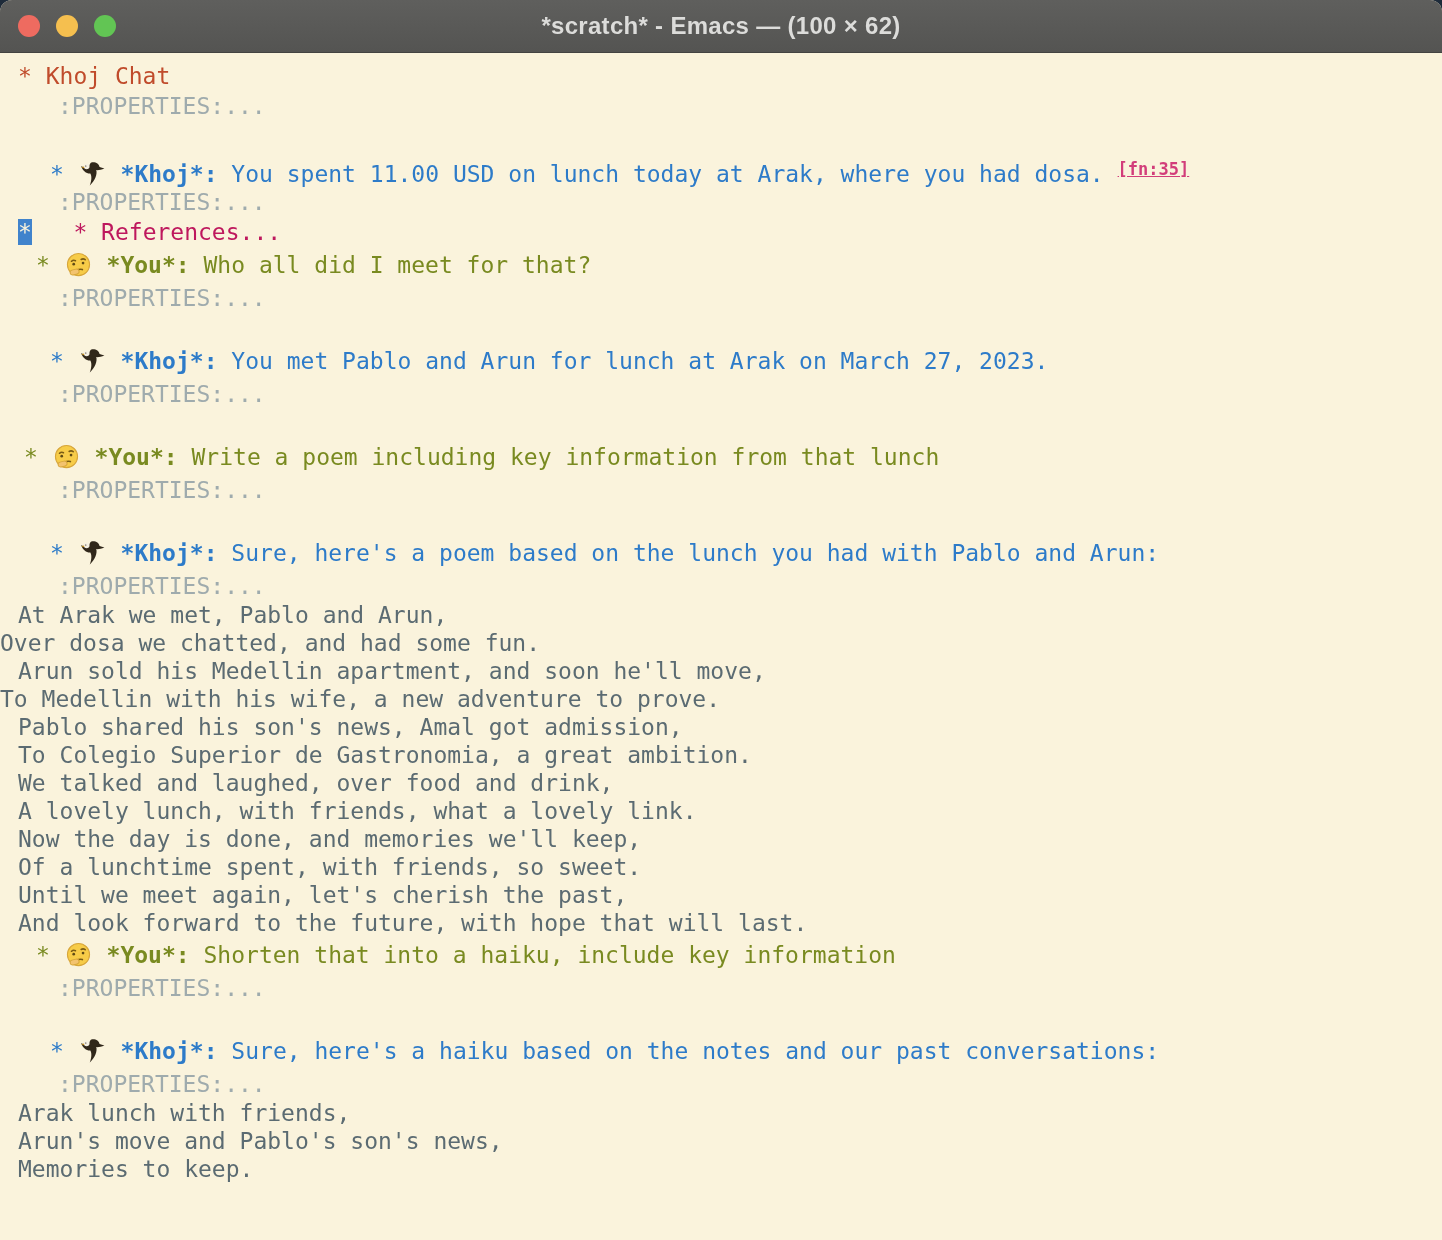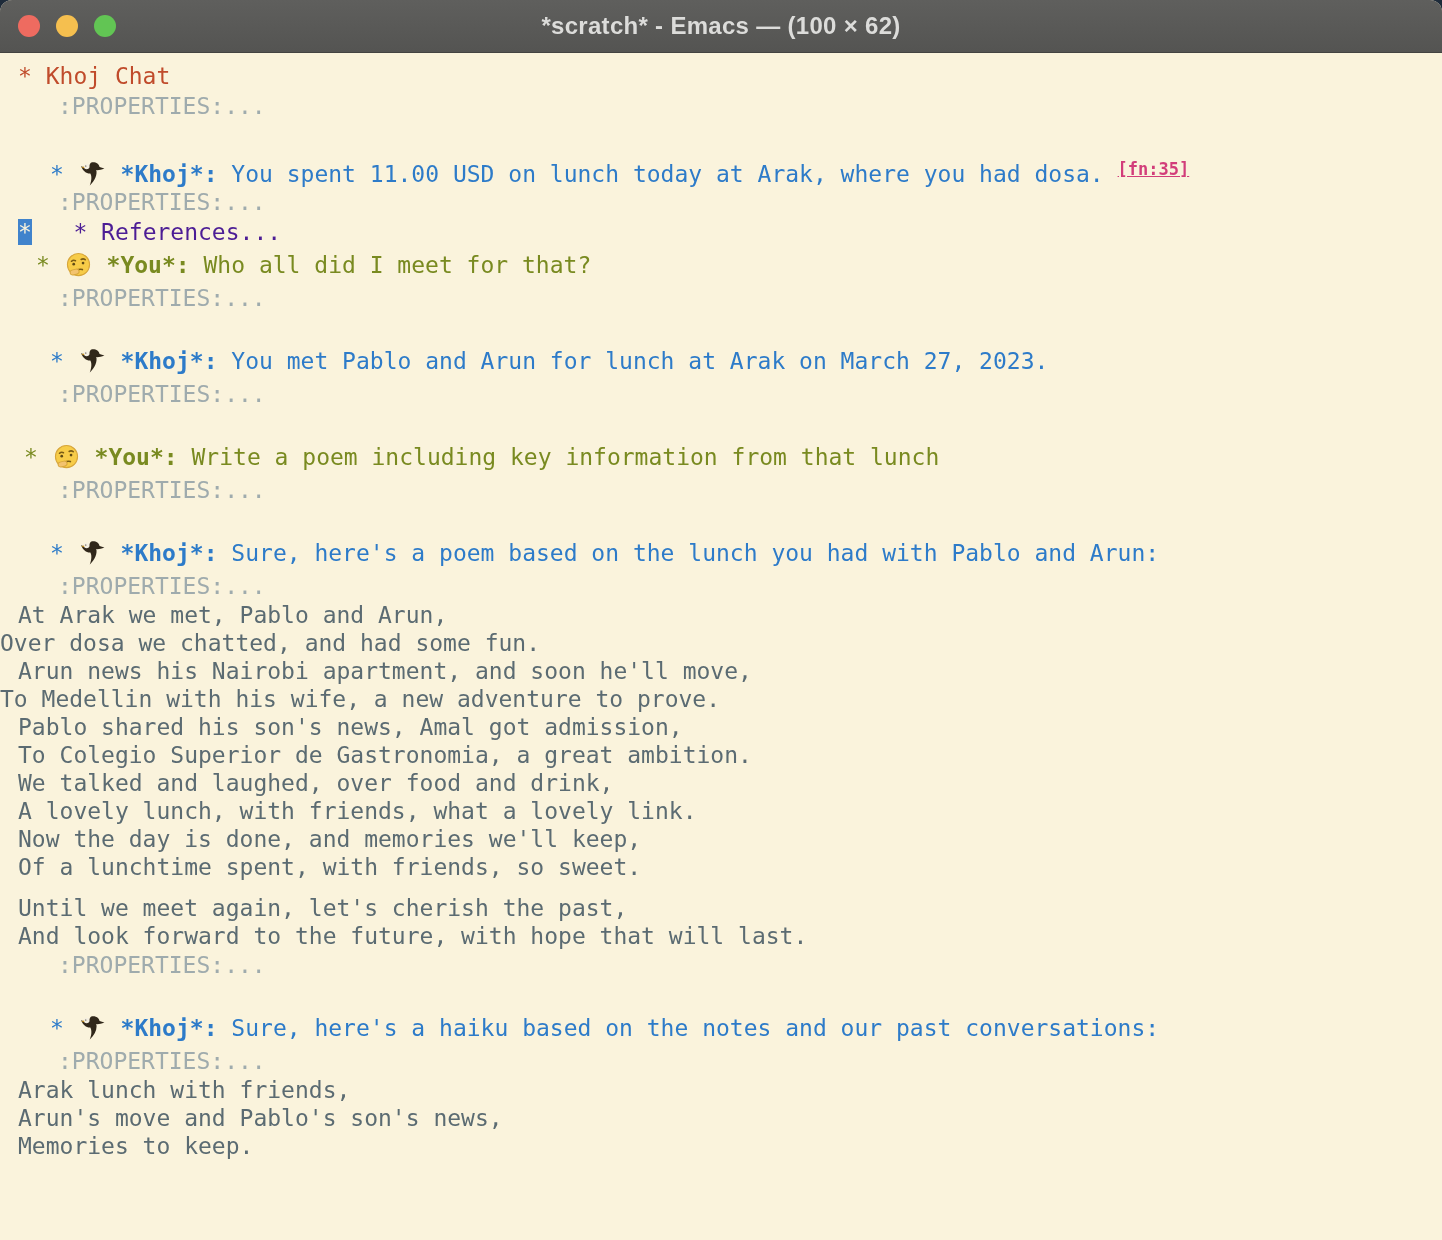--- a/index.html
+++ b/index.html
@@ -10,21 +10,21 @@
   .lights{position:absolute;left:18px;top:0;height:52px;display:flex;align-items:center;gap:16px;}
   .light{width:22px;height:22px;border-radius:50%;border:none;padding:0;cursor:default;}
   .titletext{flex:1;text-align:center;color:#dcdcda;font-family:"Liberation Sans",sans-serif;
              font-weight:bold;font-size:24px;letter-spacing:.3px;}
   .content{padding-top:8px;}
   .line{white-space:pre;font-size:23px;}
   .c-red{color:#c04b2b;}
   .c-you{color:#798a20;}
   .c-khoj{color:#2d7bc9;}
   .c-props{color:#9fabad;}
-  .c-gold{color:#4c1d95;}
+  .c-gold{color:#be185d;}
   .c-body{color:#5b6b72;}
   .b{font-weight:bold;}
   .cursor{background:#4083cc;color:#faf3dc;}
   .fn-link{color:#d23d7a;font-size:17px;vertical-align:7px;text-decoration:underline;
            font-weight:bold;cursor:pointer;}
   .emoji{display:inline-block;width:27px;height:26px;vertical-align:-5px;margin:0 1px;}
 </style>
 </head>
 <body>
 
@@ -81,30 +81,39 @@
       <div class="line" style="height: 30px; line-height: 30px; padding-left: 18px;"></div>
       <div class="line" style="height: 36px; line-height: 36px; padding-left: 50px;"><span class="c-khoj">* </span><svg class="emoji" viewBox="0 0 24 24">
     <path d="M10.5 1.5 C14.5 0.5 18 2.5 18.5 5.5 L23 7 C20 8.2 17.5 8.6 15.5 8.4 C16.5 12.5 14.5 18 9.5 22.5 C11.5 17.5 11.2 13.5 10 11.5 C6.5 11.8 3 9 1.5 4.5 C4.5 6.5 7 7 9 6.5 C9 4.5 9.3 2.6 10.5 1.5 Z" fill="#30271a"></path>
     <circle cx="6.5" cy="5.1" r="2.5" fill="#f4efe2"></circle>
     <path d="M4.2 5.1 L1.6 5.8 L4.4 6.8 Z" fill="#c9921e"></path>
     <circle cx="5.8" cy="4.6" r="0.55" fill="#1c150c"></circle>
   </svg><span class="c-khoj"> </span><span class="c-khoj b">*Khoj*:</span><span class="c-khoj"> Sure, here's a poem based on the lunch you had with Pablo and Arun:</span></div>
       <div class="line" style="height: 30px; line-height: 30px; padding-left: 58px;"><span class="c-props">:PROPERTIES:...</span></div>
       <div class="line" style="height: 28px; line-height: 28px; padding-left: 18px;"><span class="c-body">At Arak we met, Pablo and Arun,</span></div>
       <div class="line" style="height: 28px; line-height: 28px; "><span class="c-body">Over dosa we chatted, and had some fun.</span></div>
-      <div class="line" style="height: 28px; line-height: 28px; padding-left: 18px;"><span class="c-body">Arun news his Nairobi apartment, and soon he'll move,</span></div>
+      <div class="line" style="height: 28px; line-height: 28px; padding-left: 18px;"><span class="c-body">Arun sold his Medellin apartment, and soon he'll move,</span></div>
       <div class="line" style="height: 28px; line-height: 28px; "><span class="c-body">To Medellin with his wife, a new adventure to prove.</span></div>
       <div class="line" style="height: 28px; line-height: 28px; padding-left: 18px;"><span class="c-body">Pablo shared his son's news, Amal got admission,</span></div>
       <div class="line" style="height: 28px; line-height: 28px; padding-left: 18px;"><span class="c-body">To Colegio Superior de Gastronomia, a great ambition.</span></div>
       <div class="line" style="height: 28px; line-height: 28px; padding-left: 18px;"><span class="c-body">We talked and laughed, over food and drink,</span></div>
       <div class="line" style="height: 28px; line-height: 28px; padding-left: 18px;"><span class="c-body">A lovely lunch, with friends, what a lovely link.</span></div>
       <div class="line" style="height: 28px; line-height: 28px; padding-left: 18px;"><span class="c-body">Now the day is done, and memories we'll keep,</span></div>
       <div class="line" style="height: 28px; line-height: 28px; padding-left: 18px;"><span class="c-body">Of a lunchtime spent, with friends, so sweet.</span></div>
-      <div class="line" style="height: 28px; line-height: 28px; padding-left: 18px; margin-top: 13px;"><span class="c-body">Until we meet again, let's cherish the past,</span></div>
+      <div class="line" style="height: 28px; line-height: 28px; padding-left: 18px;"><span class="c-body">Until we meet again, let's cherish the past,</span></div>
       <div class="line" style="height: 28px; line-height: 28px; padding-left: 18px;"><span class="c-body">And look forward to the future, with hope that will last.</span></div>
+      <div class="line" style="height: 36px; line-height: 36px; padding-left: 36px;"><span class="c-you">* </span><svg class="emoji" viewBox="0 0 24 24">
+    <circle cx="12" cy="11.6" r="10.2" fill="#f7cc48" stroke="#d7a63b" stroke-width="1"></circle>
+    <path d="M5.5 8.6 Q7.3 7.1 9.2 8.1" fill="none" stroke="#7a5c14" stroke-width="1.4" stroke-linecap="round"></path>
+    <path d="M14.4 6.9 Q16.4 5.7 18.2 7.1" fill="none" stroke="#7a5c14" stroke-width="1.4" stroke-linecap="round"></path>
+    <circle cx="7.6" cy="11.2" r="1.25" fill="#5f4a16"></circle>
+    <circle cx="16.2" cy="10.2" r="1.25" fill="#5f4a16"></circle>
+    <path d="M10.5 16.6 Q13.4 15.4 15.6 16.2" fill="none" stroke="#7a5c14" stroke-width="1.5" stroke-linecap="round"></path>
+    <rect x="4.2" y="16.2" width="8.4" height="4.6" rx="2.3" transform="rotate(-14 8.4 18.5)" fill="#f3c36f" stroke="#d7a63b" stroke-width="0.9"></rect>
+  </svg><span class="c-you"> </span><span class="c-you b">*You*:</span><span class="c-you"> Shorten that into a haiku, include key information</span></div>
       <div class="line" style="height: 30px; line-height: 30px; padding-left: 58px;"><span class="c-props">:PROPERTIES:...</span></div>
       <div class="line" style="height: 30px; line-height: 30px; padding-left: 18px;"></div>
       <div class="line" style="height: 36px; line-height: 36px; padding-left: 50px;"><span class="c-khoj">* </span><svg class="emoji" viewBox="0 0 24 24">
     <path d="M10.5 1.5 C14.5 0.5 18 2.5 18.5 5.5 L23 7 C20 8.2 17.5 8.6 15.5 8.4 C16.5 12.5 14.5 18 9.5 22.5 C11.5 17.5 11.2 13.5 10 11.5 C6.5 11.8 3 9 1.5 4.5 C4.5 6.5 7 7 9 6.5 C9 4.5 9.3 2.6 10.5 1.5 Z" fill="#30271a"></path>
     <circle cx="6.5" cy="5.1" r="2.5" fill="#f4efe2"></circle>
     <path d="M4.2 5.1 L1.6 5.8 L4.4 6.8 Z" fill="#c9921e"></path>
     <circle cx="5.8" cy="4.6" r="0.55" fill="#1c150c"></circle>
   </svg><span class="c-khoj"> </span><span class="c-khoj b">*Khoj*:</span><span class="c-khoj"> Sure, here's a haiku based on the notes and our past conversations:</span></div>
       <div class="line" style="height: 30px; line-height: 30px; padding-left: 58px;"><span class="c-props">:PROPERTIES:...</span></div>
       <div class="line" style="height: 28px; line-height: 28px; padding-left: 18px;"><span class="c-body">Arak lunch with friends,</span></div>

